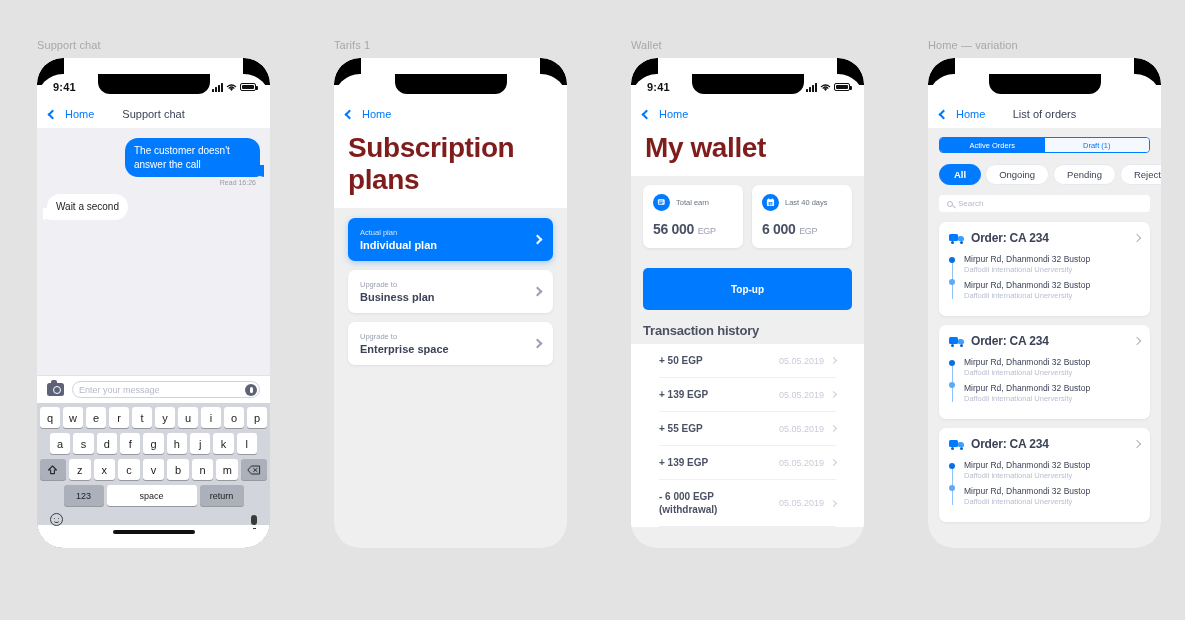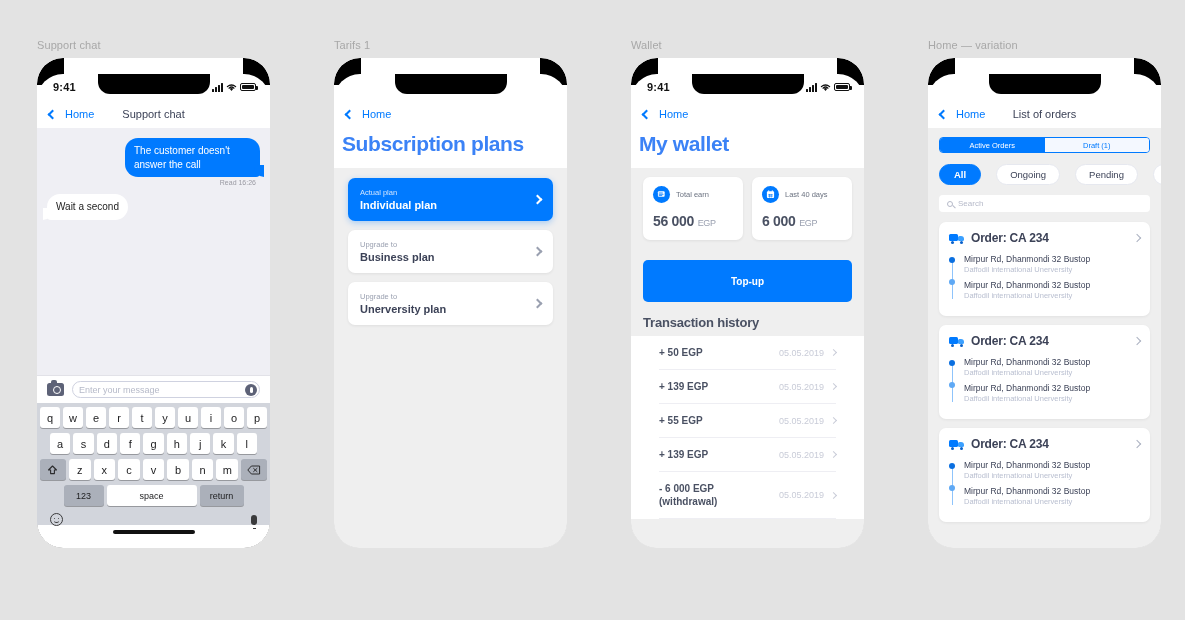--- a/index.html
+++ b/index.html
@@ -58,21 +58,21 @@
     height: 28px; display: flex; align-items: center;
     padding: 0 12px; position: relative; background: #fff;
   }
   .back { display: flex; align-items: center; gap: 9px; cursor: pointer; }
   .back-chev { width: 7px; height: 7px; border-left: 2.2px solid #007aff; border-bottom: 2.2px solid #007aff; transform: rotate(45deg); }
   .back-label { font-size: 11px; color: #007aff; }
   .nav-title {
     position: absolute; left: 0; right: 0; text-align: center;
     font-size: 11px; color: #3c4257; font-weight: normal;
   }
-  .big-title { font-size: 21px; font-weight: bold; color: #3b82f6; letter-spacing: -.4px; padding: 4px 8px 12px; }
+  .big-title { font-size: 28px; font-weight: bold; color: #7f1d1d; letter-spacing: -.4px; padding: 4px 14px 12px; }
 
   
   .chat-body { background: #efeff4; height: 247px; position: relative; padding: 10px 10px 0; }
   .bub-row { display: flex; margin-bottom: 2px; }
   .bub-row.out { justify-content: flex-end; }
   .bubble {
     max-width: 135px; padding: 6px 9px; font-size: 10px; line-height: 1.35;
     border-radius: 13px; position: relative;
   }
   .bubble.out { background: #007aff; color: #fff; border-bottom-right-radius: 4px; }
@@ -178,21 +178,21 @@
 
   
   .ord-body { background:#efefef; flex:1; padding: 9px 11px 0; overflow:hidden; }
   .seg {
     display:flex; height:16px; border-radius:4px; overflow:hidden;
     border:1px solid #007aff; margin-bottom: 11px;
   }
   .seg div { flex:1; display:flex; align-items:center; justify-content:center; font-size:7.5px; cursor:pointer; }
   .seg .on { background:#007aff; color:#fff; }
   .seg .off { background:#f4f8ff; color:#007aff; }
-  .chips { display:flex; gap:15px; margin-bottom: 10px; }
+  .chips { display:flex; gap:4px; margin-bottom: 10px; }
   .chip {
     height:21px; border-radius:11px; background:#fff; border:1px solid #e6e8ef;
     display:flex; align-items:center; padding: 0 13px;
     font-size:9.5px; color:#3c4257; white-space:nowrap; flex:none; cursor:pointer;
   }
   .chip.on { background:#007aff; color:#fff; border-color:#007aff; font-weight:bold; padding: 0 14px; }
   .search {
     height:17px; background:#fff; border-radius:4px; display:flex;
     align-items:center; gap:5px; padding: 0 8px; margin-bottom: 10px;
   }
@@ -367,21 +367,21 @@
           <div class="plan-card">
             <div>
               <div class="plan-sub">Upgrade to</div>
               <div class="plan-name">Business plan</div>
             </div>
             <span class="chev"></span>
           </div>
           <div class="plan-card">
             <div>
               <div class="plan-sub">Upgrade to</div>
-              <div class="plan-name">Unerversity plan</div>
+              <div class="plan-name">Enterprise space</div>
             </div>
             <span class="chev"></span>
           </div>
         </div>
         <div class="homebar" style="background:#efefef;">
             <i></i>
           </div>
       </div>
     </div>
   </div>

